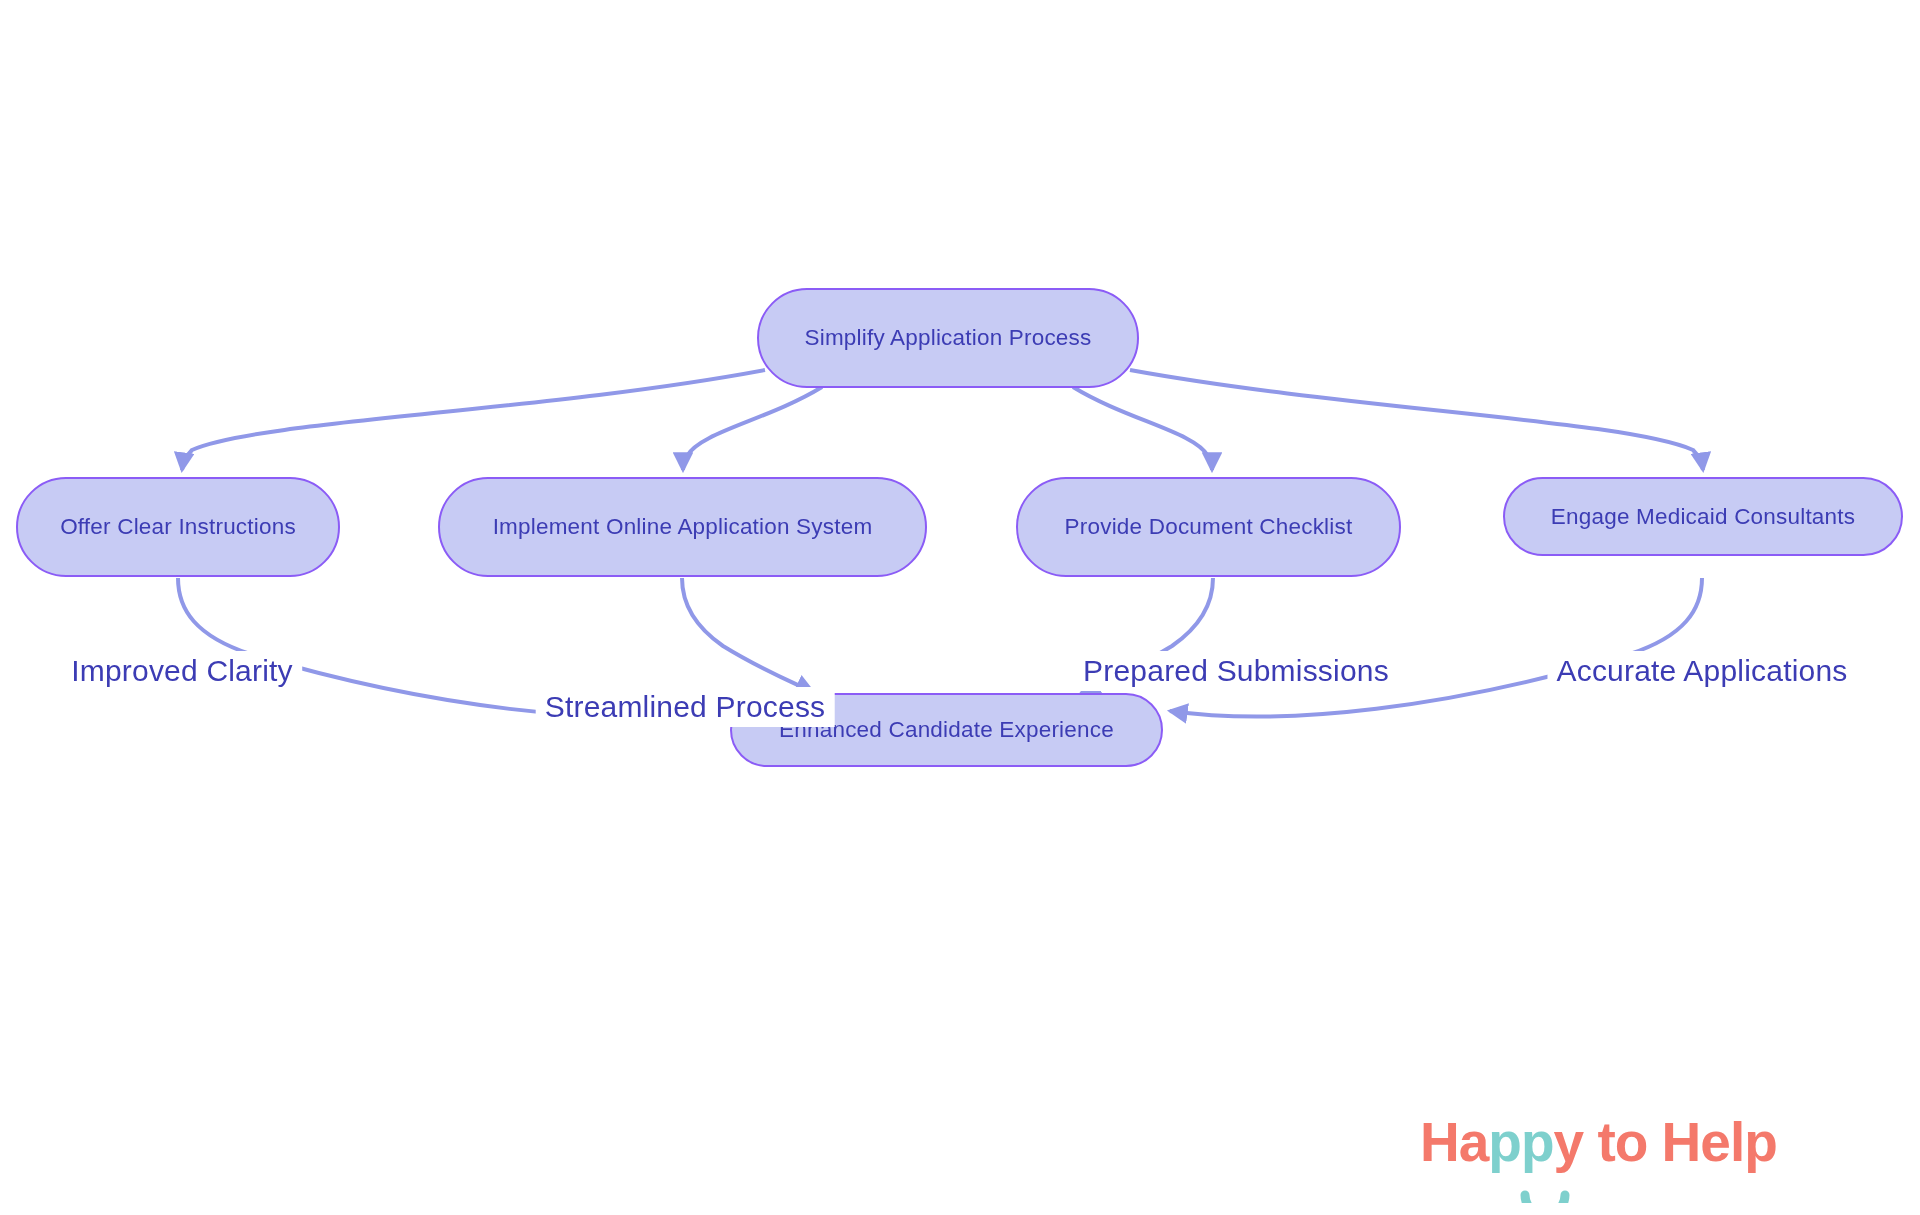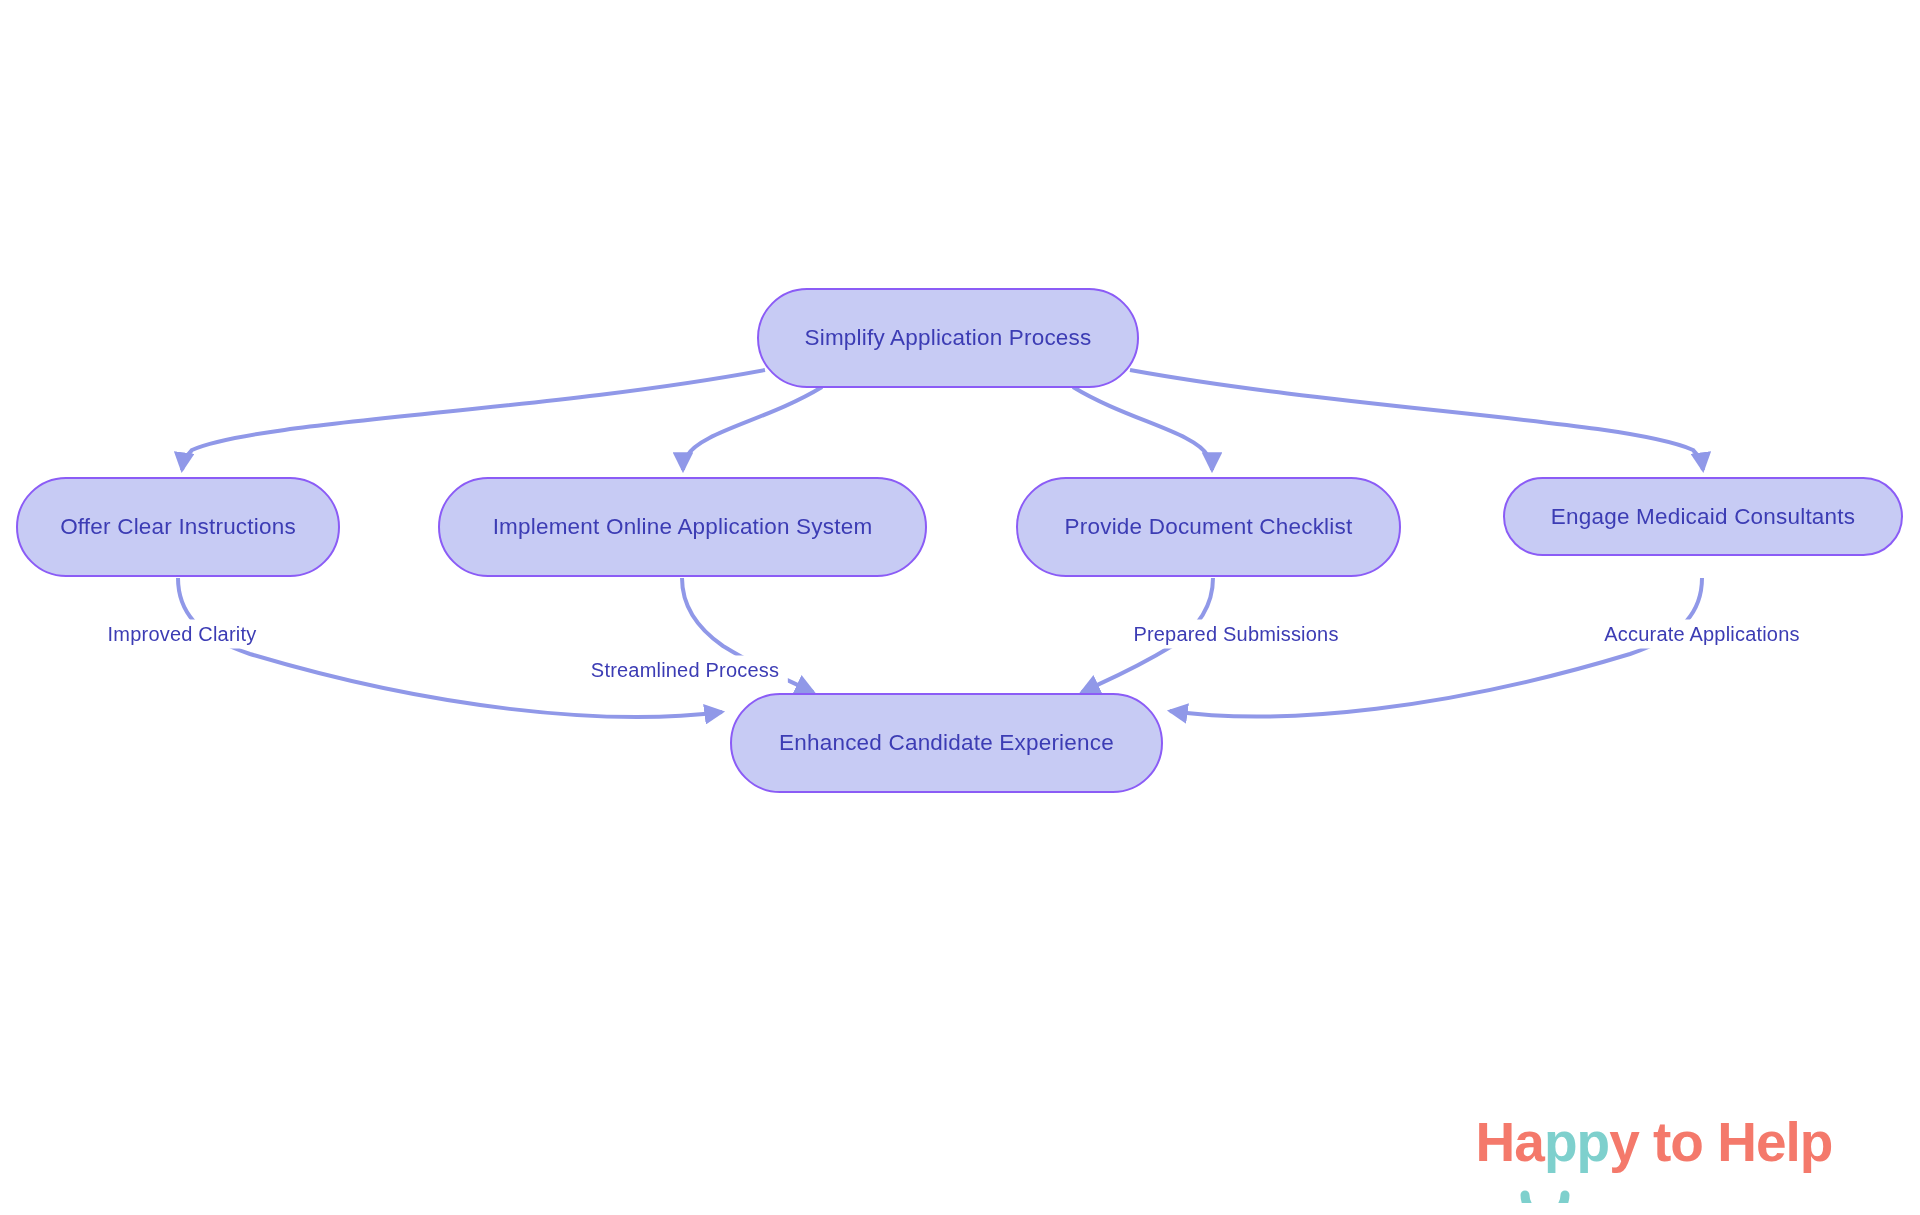--- a/index.html
+++ b/index.html
@@ -20,32 +20,33 @@
     font-size: 22.5px;
     display: flex; align-items: center; justify-content: center;
     text-align: center;
     letter-spacing: 0.2px;
   }
   .edge-label {
     position: absolute;
     transform: translate(-50%, -50%);
     background: #ffffff;
     color: #3c3cb4;
-    font-size: 20px;
+    font-size: 30px;
     padding: 3px 9px;
     white-space: nowrap;
     letter-spacing: 0.2px;
+    margin-top: 37px;
   }
   .logo { position: absolute; left: 1420px; top: 1110px; width: 468px; }
   .logo-main {
     font-size: 55px;
     font-weight: 800;
     letter-spacing: -1px;
     white-space: pre;
-    text-align: center;
+    text-align: left;
   }
   .logo-main .coral { color: #f4796b; }
   .logo-main .teal  { color: #7ed0cd; }
   .logo-smile { position: absolute; left: 100px; top: 61px; }
   .logo-sub {
     margin-top: 4px;
     text-align: right;
     padding-right: 52px;
     font-size: 29px;
     font-weight: bold;
@@ -79,21 +80,21 @@
   <div class="node" style="left:757px; top:288px; width:382px; height:100px;">Simplify Application Process</div>
 
   <div class="node" style="left:16px; top:477px; width:324px; height:100px;">Offer Clear Instructions</div>
 
   <div class="node" style="left:438px; top:477px; width:489px; height:100px;">Implement Online Application System</div>
 
   <div class="node" style="left:1016px; top:477px; width:385px; height:100px;">Provide Document Checklist</div>
 
   <div class="node" style="left:1503px; top:477px; width:400px; height:79px;text-align:right;">Engage Medicaid Consultants</div>
 
-  <div class="node" style="left:730px; top:693px; width:433px; height:100px;">Enhanced Candidate Experience</div>
+  <div class="node" style="left:730px; top:693px; width:433px; height:74px;">Enhanced Candidate Experience</div>
 
   <div class="edge-label" style="left:182px; top:634px;">Improved Clarity</div>
 
   <div class="edge-label" style="left:685px; top:670px;">Streamlined Process</div>
 
   <div class="edge-label" style="left:1236px; top:634px;">Prepared Submissions</div>
 
   <div class="edge-label" style="left:1702px; top:634px;">Accurate Applications</div>
 
   <div class="logo">

